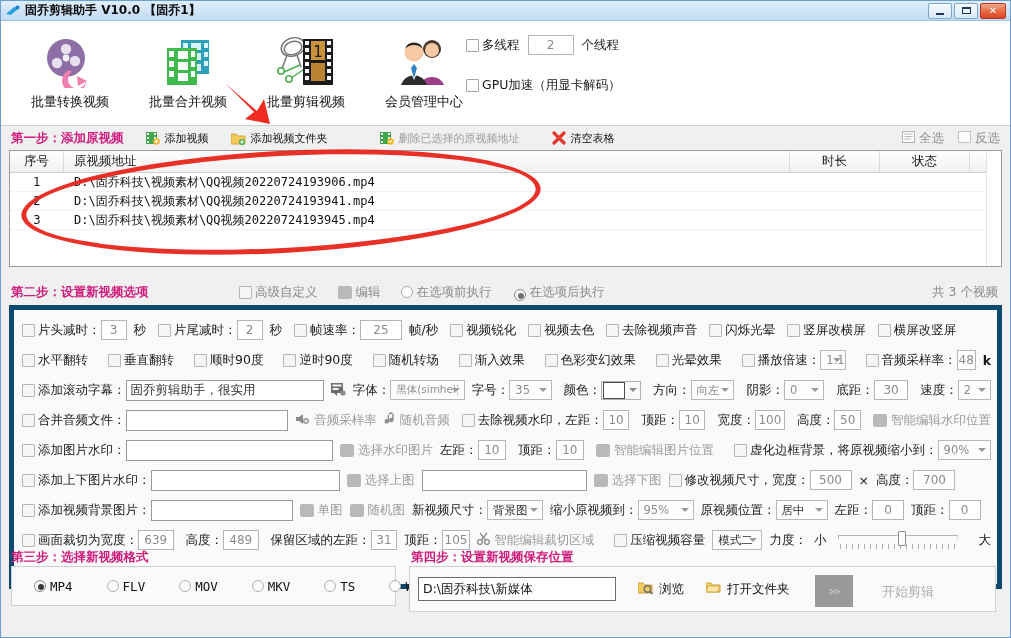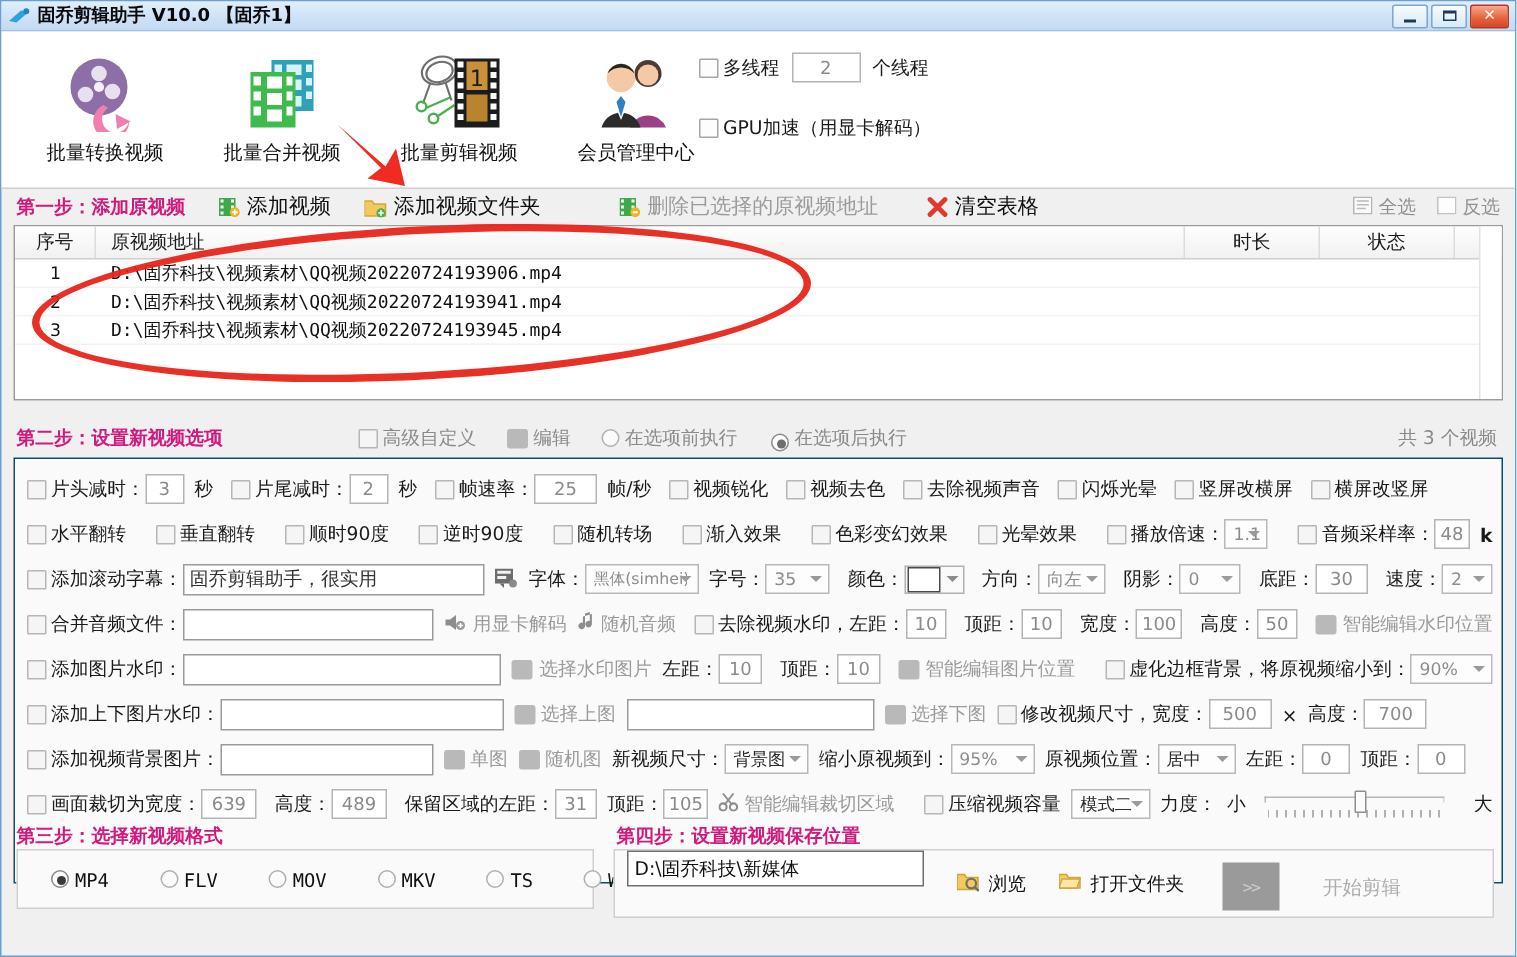--- a/index.html
+++ b/index.html
@@ -55,21 +55,21 @@
           text-align:center;font-size:12px;line-height:18px;border-radius:0;}
 
   
   .redarrow{position:absolute;left:222px;top:60px;}
 
   
   .step1bar{height:24px;display:flex;align-items:center;padding-left:10px;position:relative;}
   .step-title{color:#cf1b7d;font-size:12.5px;font-weight:bold;white-space:nowrap}
   .tlink{display:flex;align-items:center;margin-left:22px;cursor:pointer;white-space:nowrap}
   .tlink .ti{margin-right:5px;display:flex}
-  .tlink .tt{font-size:14px;color:#111}
+  .tlink .tt{font-size:11px;color:#111}
   .tlink .tt.dim{color:#9b9b9b}
   .selgroup{position:absolute;right:10px;display:flex;align-items:center;gap:14px}
   .selitem{display:flex;align-items:center;gap:4px;color:#8f8f8f;font-size:12.5px}
 
   
   .tablewrap{margin:0 8px;border:1px solid #9c9c9c;background:#fff;height:117px;position:relative;}
   .thead{display:flex;height:22px;background:linear-gradient(#fefefe,#f1f1f1);
          border-bottom:1px solid #d0d0d0;}
   .th{font-size:12.5px;color:#1a1a1a;display:flex;align-items:center;
       border-right:1px solid #dcdcdc;padding-left:10px;height:100%}
@@ -85,21 +85,21 @@
   .step2bar{height:22px;display:flex;align-items:center;padding-left:10px;position:relative;margin-top:14px}
   .s2mid{position:absolute;left:238px;display:flex;align-items:center;gap:14px}
   .radio{width:12px;height:12px;border-radius:50%;border:1px solid #b0b0b0;background:#fbfbfb;
          display:inline-block;margin-right:4px;position:relative;flex:0 0 auto}
   .radio.on{border-color:#8a8a8a}
   .radio.on:after{content:"";position:absolute;left:3px;top:3px;width:6px;height:6px;border-radius:50%;background:#6e6e6e}
   .radio.dark.on:after{background:#3a3a3a}
   .s2right{position:absolute;right:12px;color:#8a8a8a;font-size:12.5px}
 
   
-  .optpanel{margin:2px 8px 0 8px;border:1px solid #0c4a6e;background:#fafafa;height:284px;padding:5px 6px 0 8px;}
+  .optpanel{margin:2px 8px 0 8px;border:5px solid #0c4a6e;background:#fafafa;height:284px;padding:5px 6px 0 8px;}
   .orow{display:flex;align-items:center;height:30px;white-space:nowrap;}
   .gap{width:12px;flex:0 0 auto}
   .gap.sm{width:7px}
   .gap.lg{width:20px}
   .chk{display:flex;align-items:center;flex:0 0 auto}
   .chk .lb{margin-right:0}
   .sel{height:20px;border:1px solid #b8b8b8;background:#fdfdfd;color:#8d8d8d;font-size:11.5px;
        display:flex;align-items:center;padding-left:5px;position:relative;}
   .sel .arw{position:absolute;right:4px;top:50%;margin-top:-2px;width:0;height:0;
             border-left:4px solid transparent;border-right:4px solid transparent;border-top:4px solid #9b9b9b}
@@ -120,21 +120,21 @@
   .slider .ticks{position:absolute;bottom:0;left:2px;right:2px;height:5px;
     background:repeating-linear-gradient(to right,#b0b0b0 0 1px,transparent 1px 6px)}
 
   
   .bottom{position:absolute;left:0;right:0;top:548px;height:90px}
   .s3title{position:absolute;left:10px;top:0;color:#cf1b7d;font-weight:bold;font-size:12.5px}
   .s4title{position:absolute;left:410px;top:0;color:#cf1b7d;font-weight:bold;font-size:12.5px}
   .s3box{position:absolute;left:10px;top:17px;width:385px;height:40px;border:1px solid #cfcfcf;
          background:#fafafa;display:flex;align-items:center;padding-left:22px;gap:34px}
   .s4box{position:absolute;left:408px;top:17px;width:587px;height:46px;border:1px solid #cfcfcf;
-         background:#fafafa;display:flex;padding-left:8px}
+         background:#fafafa;display:flex;align-items:center;padding-left:8px}
   .rlabel{display:flex;align-items:center;font-size:12.5px;color:#111;
           font-family:"DejaVu Sans Mono","Liberation Mono",monospace}
   .pathbox{width:198px;height:24px;border:1px solid #6e6e6e;background:#fff;display:flex;align-items:center;
            padding-left:4px;font-size:12.5px;color:#111}
   .b4{display:flex;align-items:center;gap:6px;margin-left:22px;font-size:12.5px;color:#111;white-space:nowrap}
   .startbtn{position:absolute;left:405px;top:8px;width:38px;height:32px;background:#9a9a9a;
             display:flex;align-items:center;justify-content:center;color:#cfcfcf;font-size:11px;
             font-family:"DejaVu Sans Mono",monospace;letter-spacing:-1px}
   .startlbl{position:absolute;left:472px;top:16px;color:#adadad;font-size:13px}
 
@@ -607,21 +607,21 @@
       <span class="txtbox" style="width:185px"></span>
       <span class="gap sm"></span>
       <span class="btnflat">
         <span>
           <svg width="15" height="12" viewBox="0 0 15 12">
               <path d="M1 4h3l4-3v10l-4-3H1z" fill="#8d8d8d"></path>
           <circle cx="11" cy="8" r="3" fill="#9a9a9a"></circle>
               <path d="M11 6.4v3.2M9.4 8h3.2" stroke="#fff" stroke-width="1"></path>
             </svg>
         </span>
-        <span>用显卡解码</span>
+        <span>音频采样率</span>
       </span>
       <span class="gap sm"></span>
       <span class="btnflat">
         <span>
           <svg width="12" height="13" viewBox="0 0 12 13">
               <path d="M5 1v8.2a2.2 2.2 0 1 1-1.4-2V3l6-1.6V8a2.2 2.2 0 1 1-1.4-2V0z" fill="#8d8d8d"></path>
             </svg>
         </span>
         <span>随机音频</span>
       </span>

